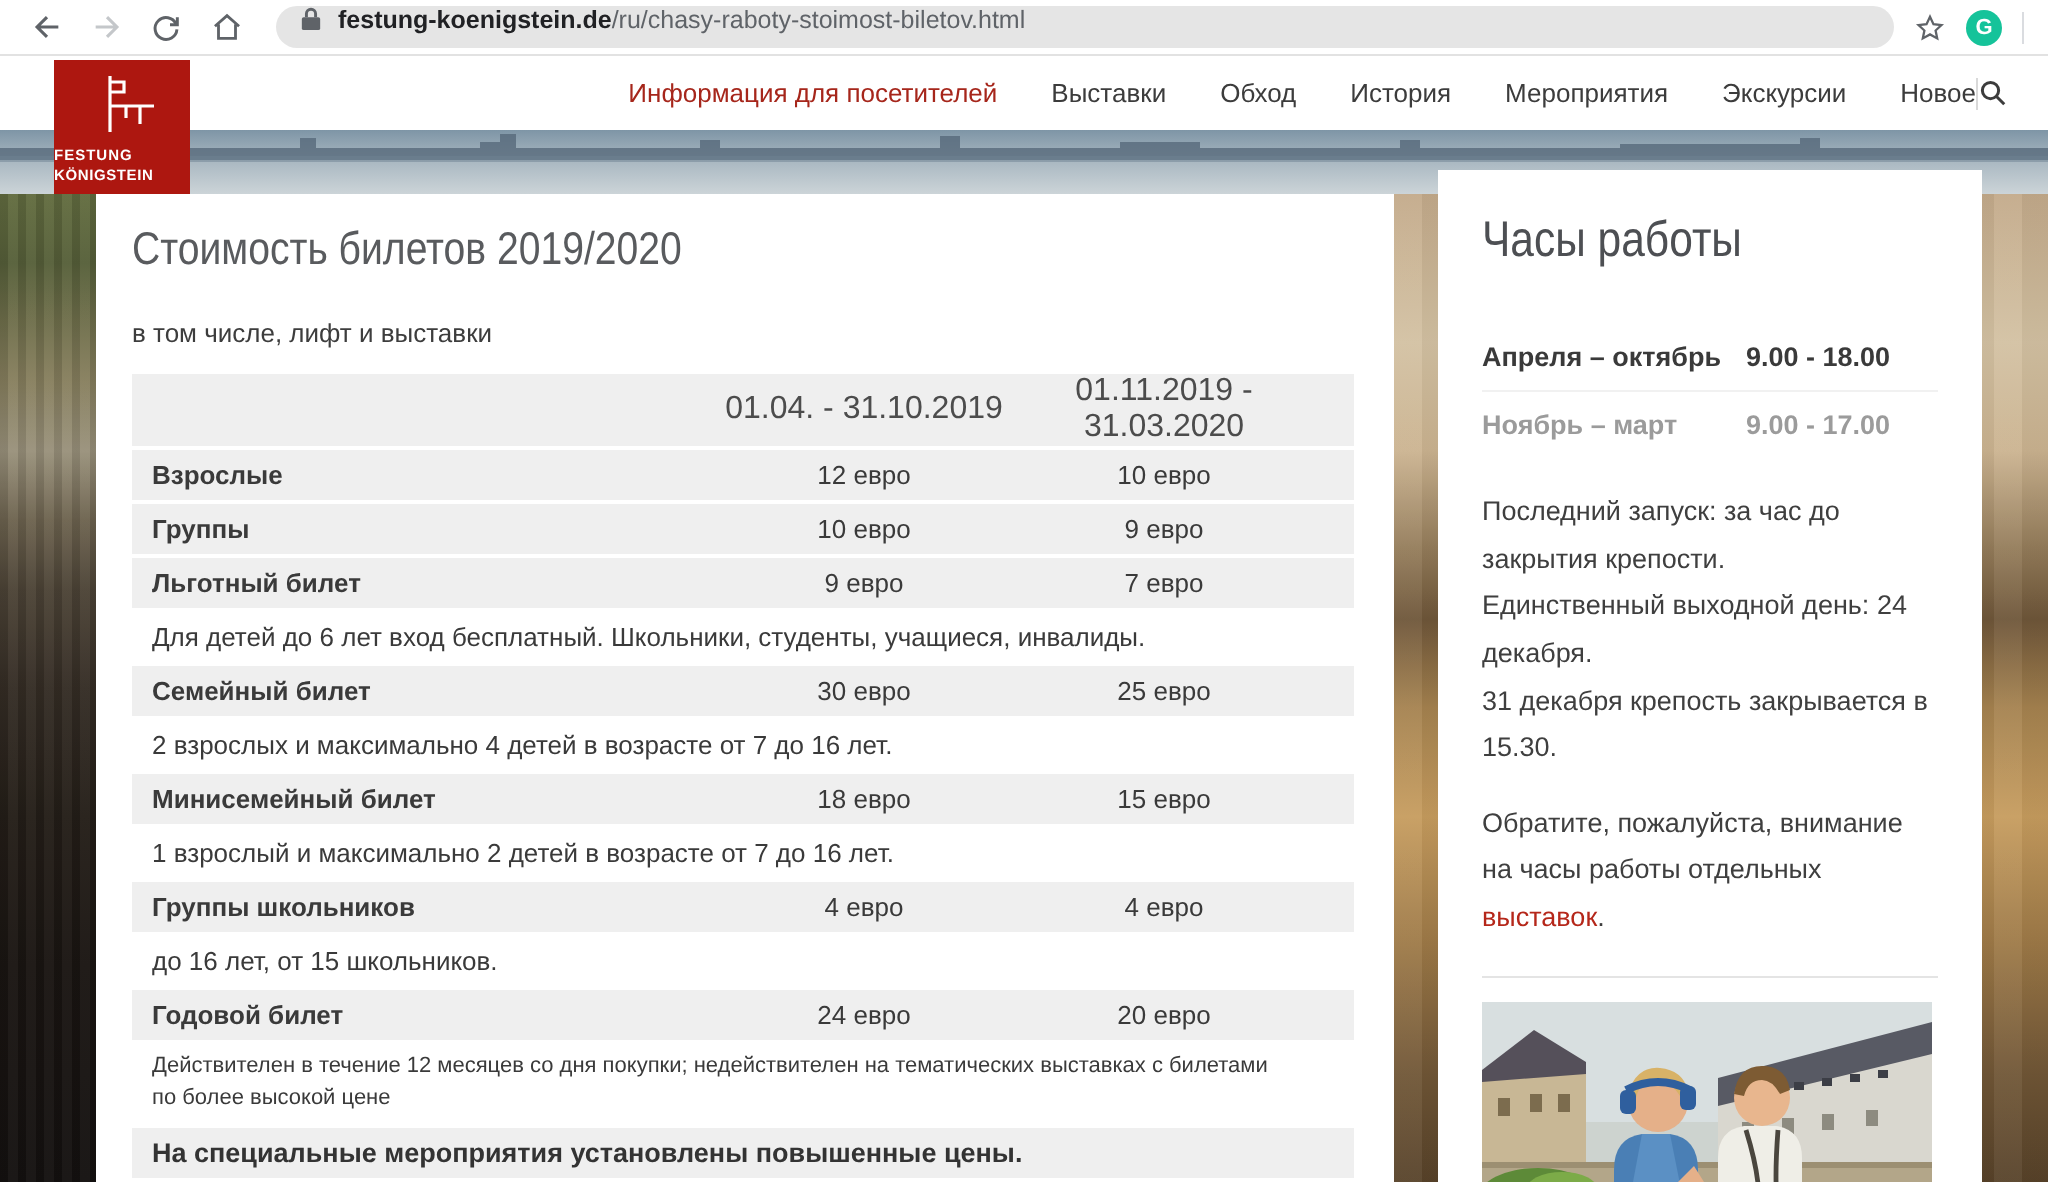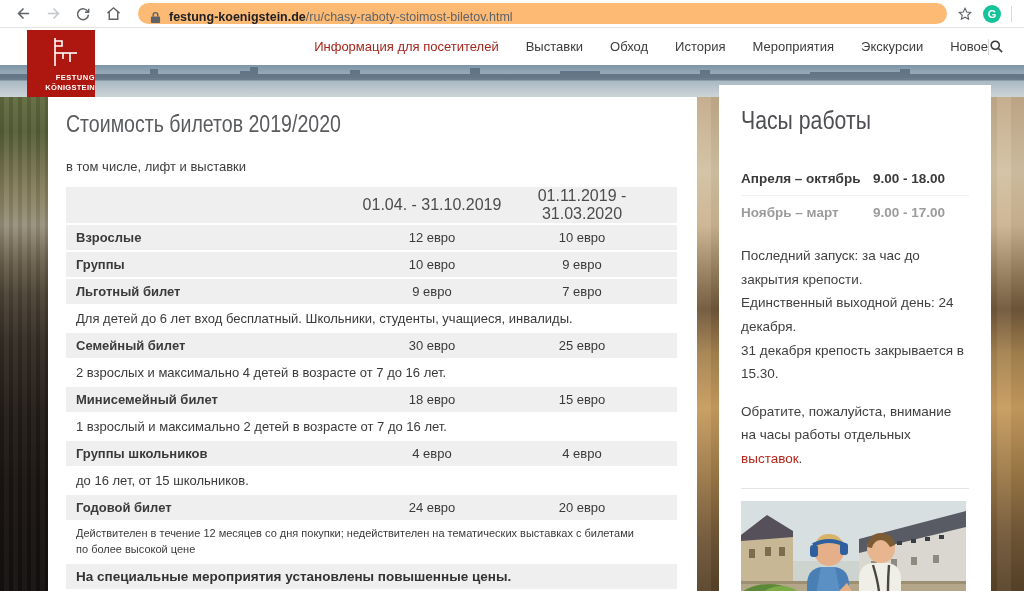--- a/index.html
+++ b/index.html
@@ -3,38 +3,38 @@
 <meta charset="utf-8">
 <style>
   * { margin:0; padding:0; box-sizing:border-box; }
   html,body { width:1024px; height:591px; }
   body { font-family:"Liberation Sans", sans-serif; background:#fff; position:relative; overflow:hidden; }
 
   
   .chrome { position:absolute; top:0; left:0; width:1024px; height:28px; background:#fff;
             border-bottom:1px solid #e2e2e2; display:flex; align-items:center; padding:0 8px; z-index:40; }
   .chrome .nav-btn { width:24px; height:24px; display:flex; align-items:center; justify-content:center; margin:0 3px; }
-  .url-pill { flex:1; height:21px; background:#fdba74; border-radius:12px; display:flex; align-items:flex-end;
+  .url-pill { flex:1; height:21px; background:#e5e5e5; border-radius:12px; display:flex; align-items:flex-start;
               padding:0 12px; margin:0 10px; }
   .url-text { font-size:12.5px; color:#5f6368; white-space:nowrap; overflow:hidden; }
   .url-text b { color:#202124; font-weight:bold; }
   .chrome-right { display:flex; align-items:center; gap:10px; padding-right:4px; }
   .grammarly { width:18px; height:18px; border-radius:50%; background:#15c39a; color:#fff; font-size:11px;
                font-weight:bold; display:flex; align-items:center; justify-content:center; }
   .chrome-divider { width:1px; height:16px; background:#dadce0; }
 
   
   .site-header { position:absolute; top:28px; left:0; width:1024px; height:37px; background:#fff; z-index:20; }
   .main-nav { position:absolute; right:20px; top:0; height:37px; display:flex; align-items:center; }
   .nav-item { font-size:13px; color:#3c3c3c; text-decoration:none; cursor:pointer; white-space:nowrap; }
   .nav-item.active { color:#a6261b; }
   .nav-sep { width:1px; height:16px; background:#d9d9d9; }
 
   .logo { position:absolute; left:27px; top:30px; width:68px; height:67px; background:#ad1710; z-index:30;
-          display:flex; flex-direction:column; align-items:flex-end; justify-content:flex-end; padding-bottom:5px; }
+          display:flex; flex-direction:column; align-items:flex-start; justify-content:flex-end; padding-bottom:5px; }
   .logo svg { position:absolute; top:6px; left:14px; }
   .logo-t1 { color:#fff; font-size:7.5px; font-weight:bold; letter-spacing:.5px; line-height:1.25; }
   .logo-t2 { color:#fff; font-size:7.5px; font-weight:bold; letter-spacing:.3px; line-height:1.25; }
 
   
   .banner { position:absolute; top:65px; left:0; width:1024px; height:32px; z-index:1;
             background:linear-gradient(180deg,#7e95a6 0%,#a7b6c0 45%,#ccd4d8 100%); }
   .banner svg { display:block; }
   .photo-left { position:absolute; top:97px; left:0; width:48px; height:494px; z-index:1;
     background:linear-gradient(180deg,#636d40 0%,#57603a 7%,#6c6d49 12%,#88805f 19%,#9a927c 26%,

